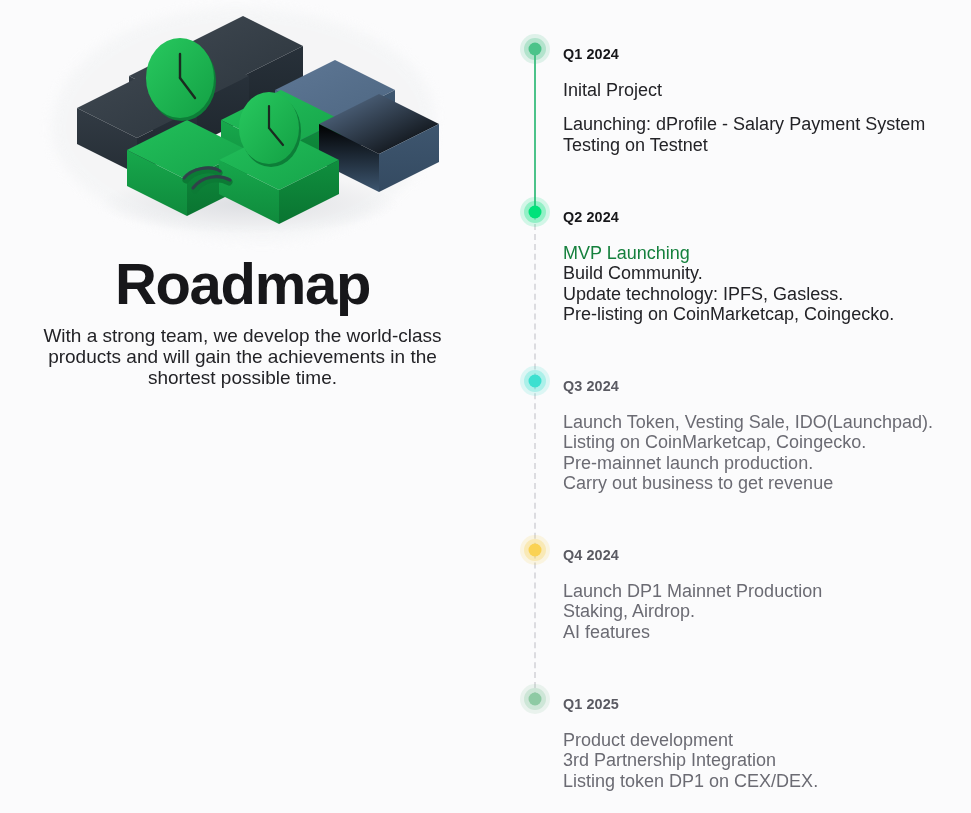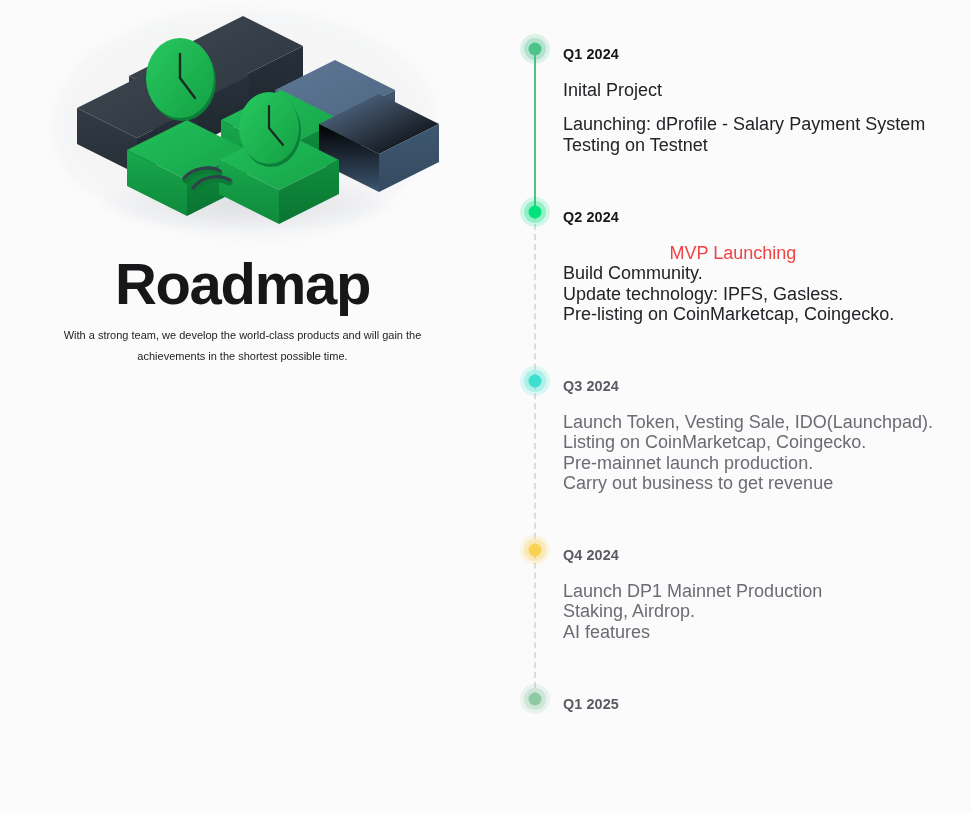--- a/index.html
+++ b/index.html
@@ -68,21 +68,21 @@
     color: #17171a;
   }
 
   .subtitle {
     position: absolute;
     top: 325px;
     left: 0;
     width: 485px;
     padding: 0 30px;
     text-align: center;
-    font-size: 11px;
+    font-size: 19px;
     line-height: 21px;
     color: #232327;
   }
 
   
   .right-col {
     flex: 1 1 auto;
     position: relative;
     height: 813px;
   }
@@ -345,21 +345,21 @@
         </div>
         <div class="tl-item" style="top: 197px;">
           <div class="tl-dot">
             <div class="halo-a" style="background: rgb(0, 226, 122);"></div>
             <div class="halo-b" style="background: rgb(0, 226, 122);"></div>
             <div class="core" style="background: rgb(0, 226, 122);"></div>
           </div>
           <div class="tl-body">
             <div class="tl-heading" style="color: rgb(23, 23, 26);">Q2 2024</div>
             <div class="tl-lines">
-              <div class="tl-line" style="color: #ef4444; text-align: center;">MVP Launching</div>
+              <div class="tl-line" style="color: #15803d;">MVP Launching</div>
               <div class="tl-line" style="color: rgb(35, 35, 39);">Build Community.</div>
               <div class="tl-line" style="color: rgb(35, 35, 39);">Update technology: IPFS, Gasless.</div>
               <div class="tl-line" style="color: rgb(35, 35, 39);">Pre-listing on CoinMarketcap, Coingecko.</div>
             </div>
           </div>
         </div>
         <div class="tl-item" style="top: 366px;">
           <div class="tl-dot">
             <div class="halo-a" style="background: rgb(60, 224, 208);"></div>
             <div class="halo-b" style="background: rgb(60, 224, 208);"></div>
@@ -391,18 +391,23 @@
           </div>
         </div>
         <div class="tl-item" style="top: 684px;">
           <div class="tl-dot">
             <div class="halo-a" style="background: rgb(142, 202, 164);"></div>
             <div class="halo-b" style="background: rgb(142, 202, 164);"></div>
             <div class="core" style="background: rgb(142, 202, 164);"></div>
           </div>
           <div class="tl-body">
             <div class="tl-heading" style="color: rgb(90, 90, 98);">Q1 2025</div>
+            <div class="tl-lines">
+              <div class="tl-line" style="color: rgb(107, 107, 115);">Product development</div>
+              <div class="tl-line" style="color: rgb(107, 107, 115);">3rd Partnership Integration</div>
+              <div class="tl-line" style="color: rgb(107, 107, 115);">Listing token DP1 on CEX/DEX.</div>
+            </div>
           </div>
         </div>
       </div>
   </div>
 
 </div>
 
 </body></html>

